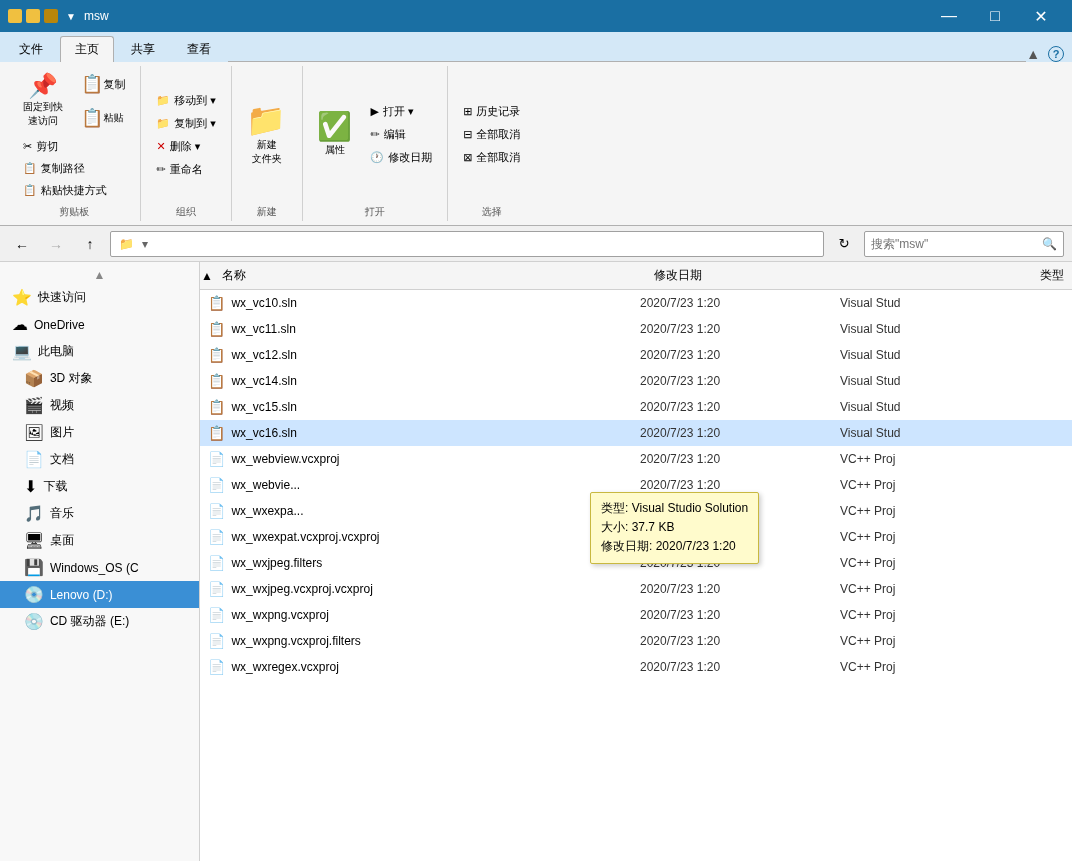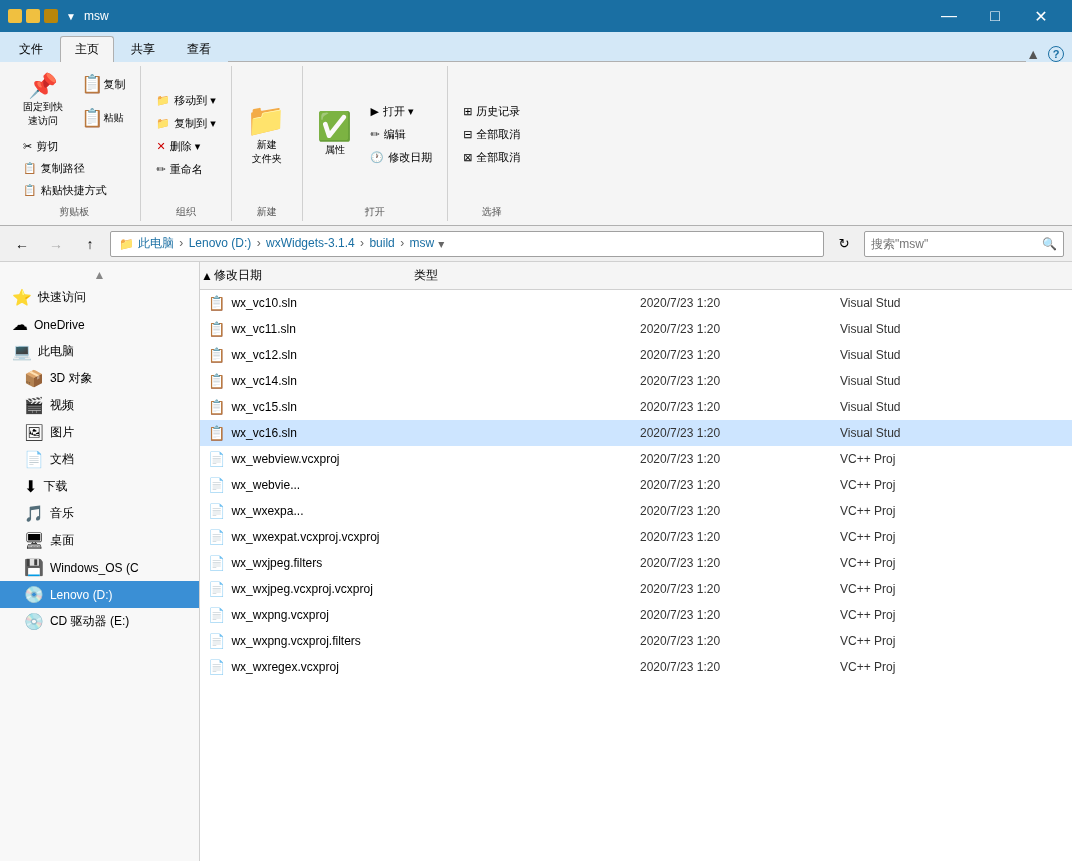--- a/index.html
+++ b/index.html
@@ -162,21 +162,21 @@
     .file-row {
       display: flex; align-items: center; height: 26px;
       border-bottom: none; cursor: pointer; font-size: 12px;
       padding-right: 8px;
     }
     .file-name-cell { flex: 0 0 440px; display: flex; align-items: center; gap: 6px; padding-left: 8px; }
     .file-date-cell { flex: 0 0 200px; color: #333; }
     .file-type-cell { flex: 1; color: #333; }
     .col-name { flex: 0 0 440px; padding-left: 8px; font-weight: normal; cursor: pointer; }
     .col-date { flex: 0 0 200px; cursor: pointer; }
-    .col-type { flex: 1; cursor: pointer; }
+    .col-type { flex: 1; cursor: pointer; text-align: right; }
 
     
     .tooltip {
       position: absolute;
       background: #fffbcc;
       border: 1px solid #c8b840;
       padding: 6px 10px;
       font-size: 12px;
       border-radius: 2px;
       z-index: 100;
@@ -335,31 +335,20 @@
     <div class="ribbon-group-label">选择</div>
   </div>
 </div>
 
 <div class="address-bar">
   <button class="nav-btn">←</button>
   <button class="nav-btn" style="color:#aaa;">→</button>
   <button class="nav-btn">↑</button>
   <div class="address-input">
     <span style="color:#f0c040;margin-right:4px;">📁</span>
-    <span>
-      <span class="breadcrumb-item">此电脑</span>
-      <span class="breadcrumb-sep"> › </span>
-      <span class="breadcrumb-item">Lenovo (D:)</span>
-      <span class="breadcrumb-sep"> › </span>
-      <span class="breadcrumb-item">wxWidgets-3.1.4</span>
-      <span class="breadcrumb-sep"> › </span>
-      <span class="breadcrumb-item">build</span>
-      <span class="breadcrumb-sep"> › </span>
-      <span class="breadcrumb-item">msw</span>
-    </span>
     <span class="address-chevron">▾</span>
   </div>
   <button class="refresh-btn">↻</button>
   <div class="search-box">
     <input type="text" placeholder="搜索&quot;msw&quot;" style="">
     <span>🔍</span>
   </div>
 </div>
 
 <div class="main-layout" style="height: calc(861px - 32px - 30px - 100px - 36px - 28px - 24px);">
@@ -417,20 +406,21 @@
     <div class="sidebar-item" style="padding-left:24px;">
       <span class="sidebar-icon">💿</span>
       <span>CD 驱动器 (E:)</span>
     </div>
   </div>
 
   <div class="file-list-container">
 
     <div class="col-header">
       <div style="width:14px;text-align:center;">▲</div>
+      <div class="col-name">名称</div>
       <div class="col-date">修改日期</div>
       <div class="col-type">类型</div>
     </div>
 
     <div class="file-list">
       <div class="file-row">
         <div class="file-name-cell">
           <span style="font-size:14px;color:#8b4ca8;">📋</span>
           <span>wx_vc10.sln</span>
         </div>
@@ -545,15 +535,29 @@
       <div class="file-row">
         <div class="file-name-cell">
           <span style="font-size:14px;color:#555;">📄</span>
           <span>wx_wxregex.vcxproj</span>
         </div>
         <div class="file-date-cell">2020/7/23 1:20</div>
         <div class="file-type-cell">VC++ Proj</div>
       </div>
     </div>
 
+    <div class="tooltip" style="left: 390px; top: 230px;">
+      <div>
+        <span>类型:</span>
+        <span>Visual Studio Solution</span>
+      </div>
+      <div>
+        <span>大小:</span>
+        <span>37.7 KB</span>
+      </div>
+      <div>
+        <span>修改日期:</span>
+        <span>2020/7/23 1:20</span>
+      </div>
+    </div>
 
   </div>
 </div>
 
 </body></html>

